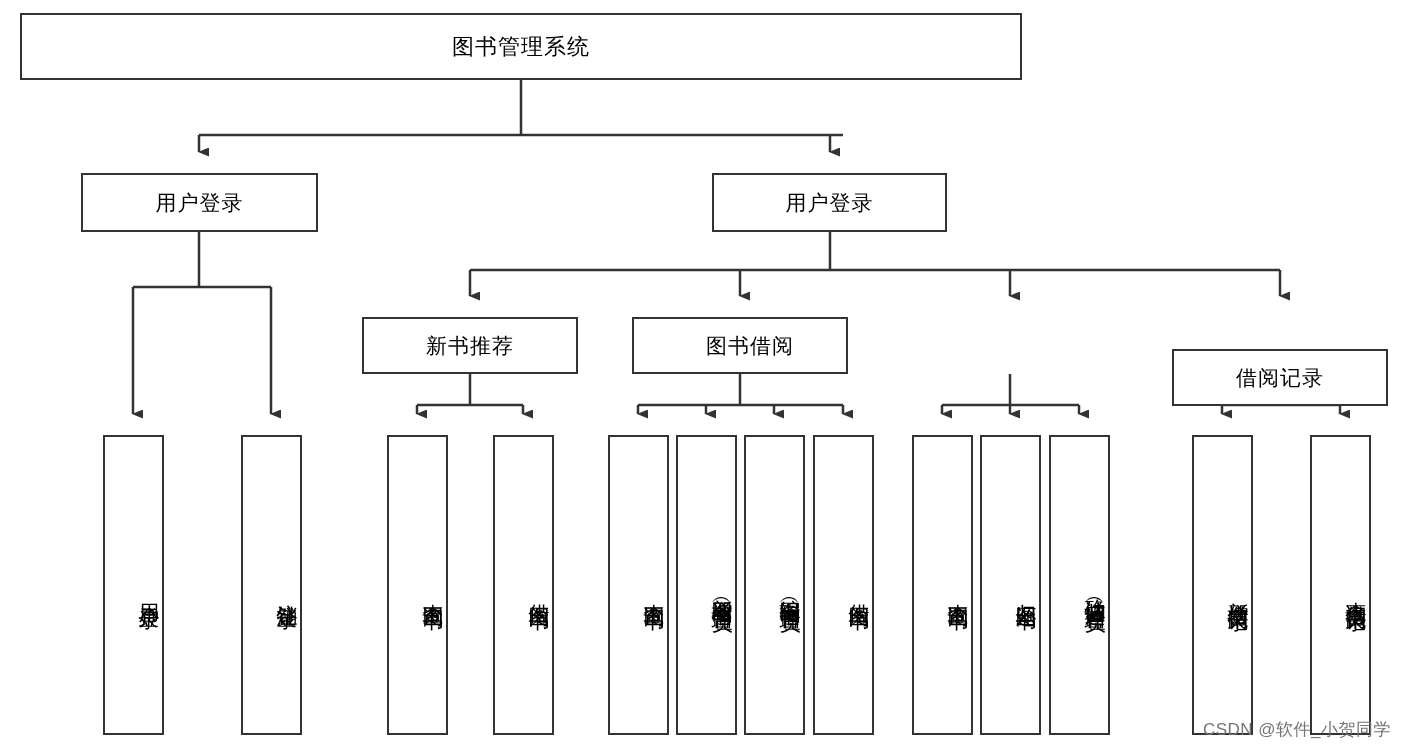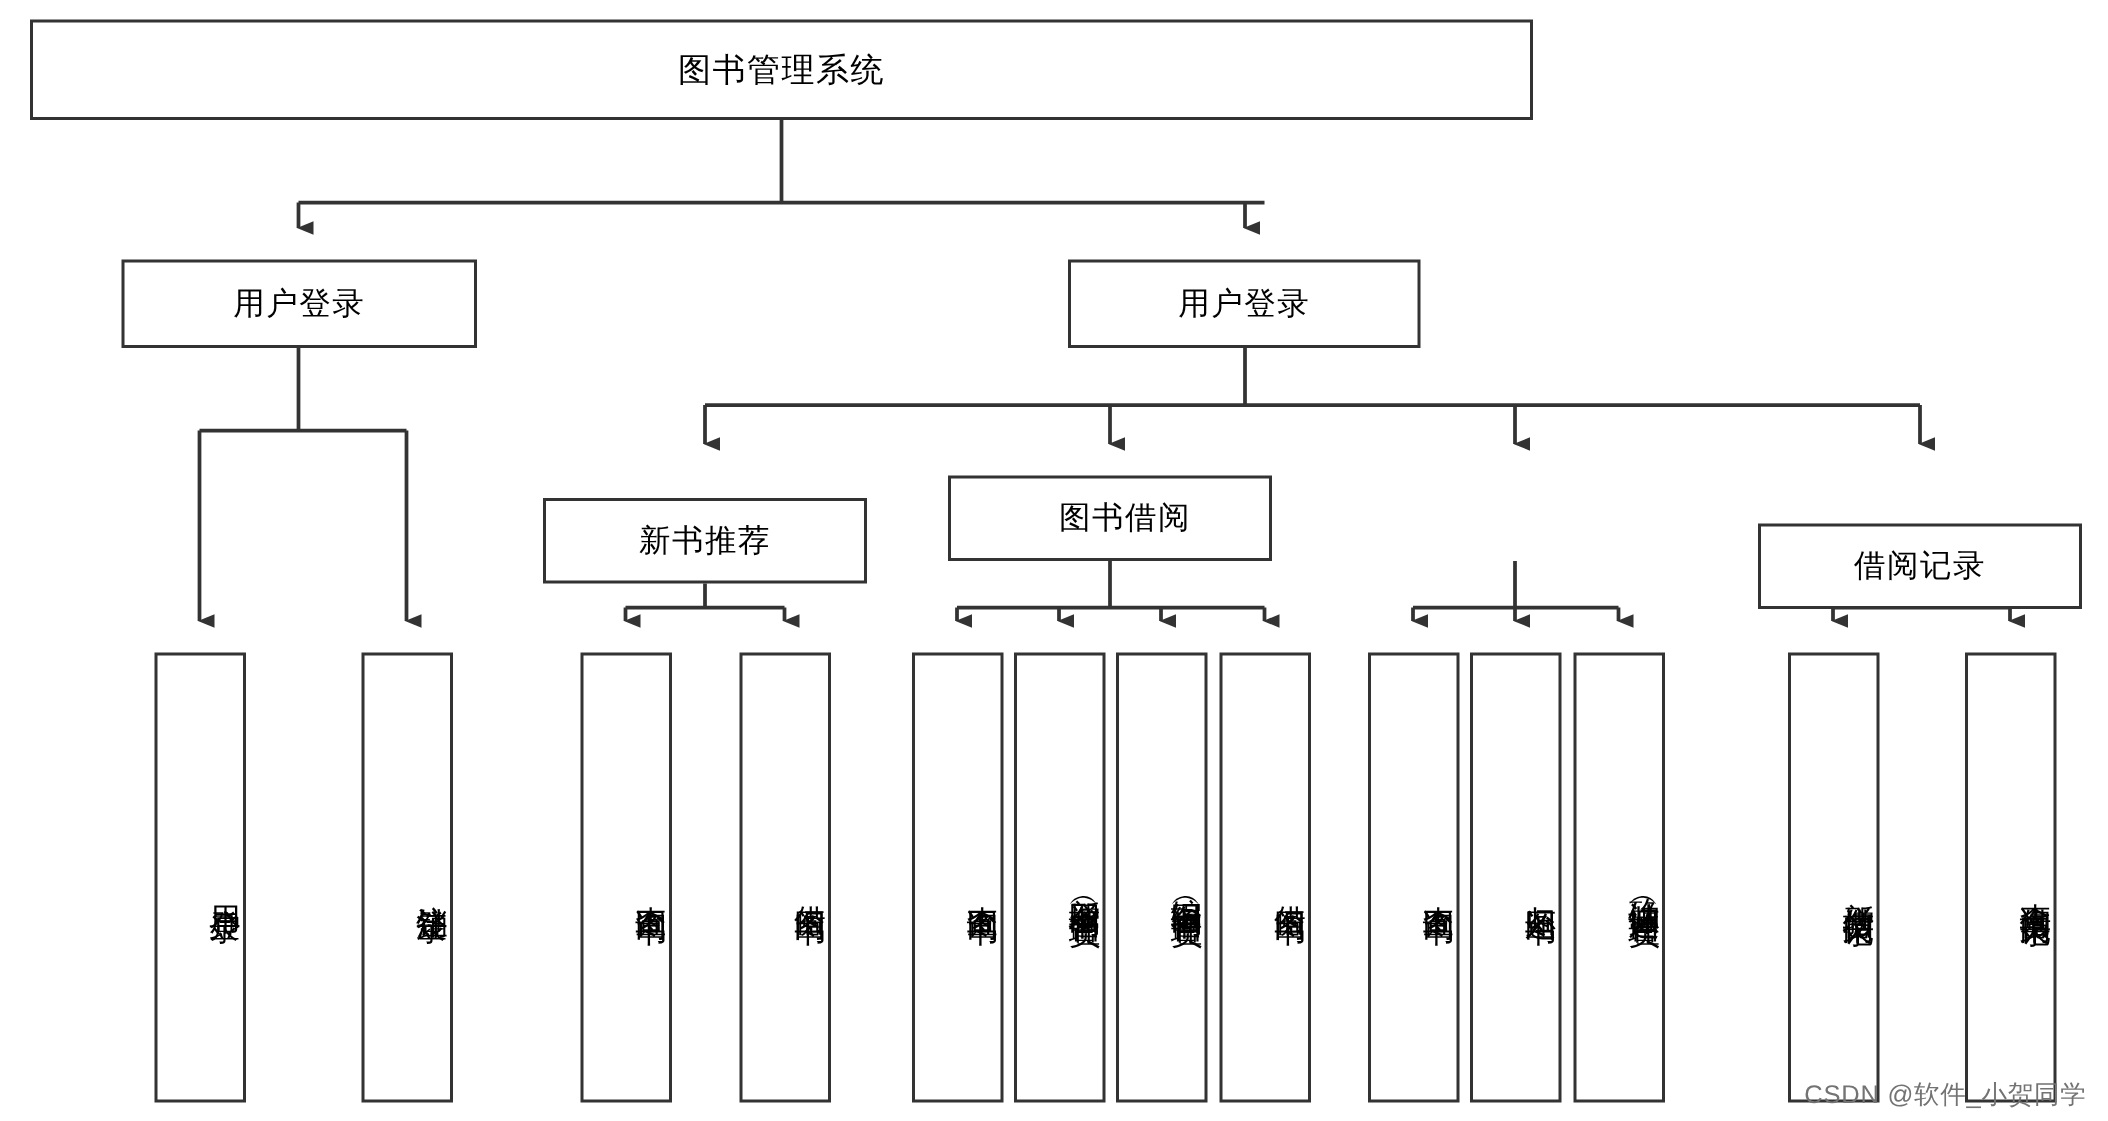--- a/index.html
+++ b/index.html
@@ -127,21 +127,21 @@
     <span>图书管理系统</span>
   </div>
 
   <div class="node horiz" style="left:81px; top:173px; width:237px; height:59px;">
     <span>用户登录</span>
   </div>
   <div class="node horiz" style="left:712px; top:173px; width:235px; height:59px;">
     <span>用户登录</span>
   </div>
 
-  <div class="node horiz" style="left:362px; top:332px; width:216px; height:57px;">
+  <div class="node horiz" style="left:362px; top:317px; width:216px; height:57px;">
     <span>新书推荐</span>
   </div>
   <div class="node horiz" style="left:632px; top:317px; width:216px; height:57px;padding-left:20px;">
     <span>图书借阅</span>
   </div>
   <div class="node horiz" style="left:1172px; top:317px; width:216px; height:57px;margin-top:32px;">
     <span>借阅记录</span>
   </div>
 
   <div class="node vert" style="left:103px; top:435px; width:61px; height:300px;">

